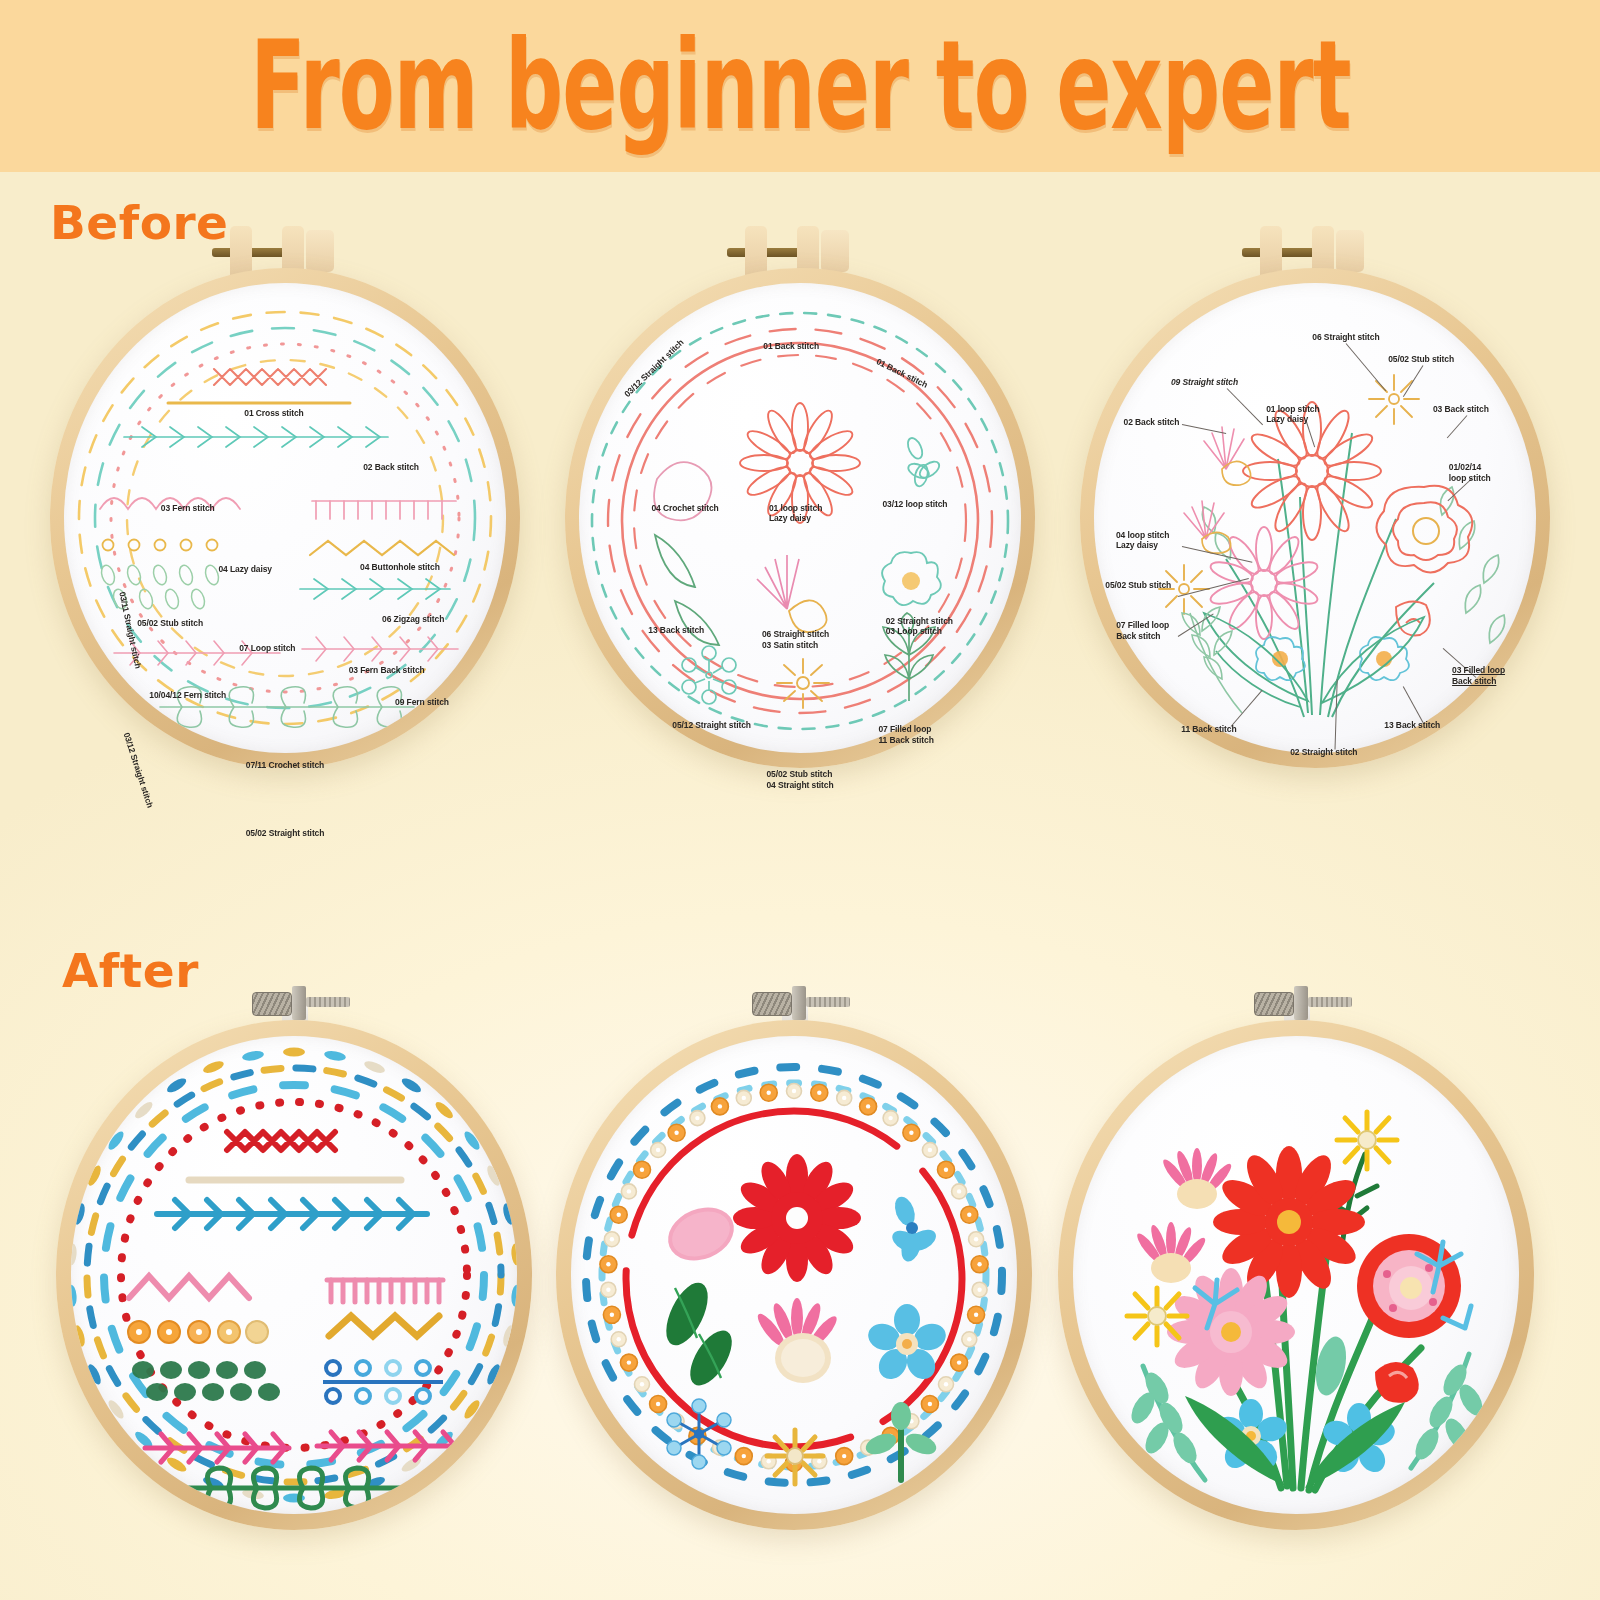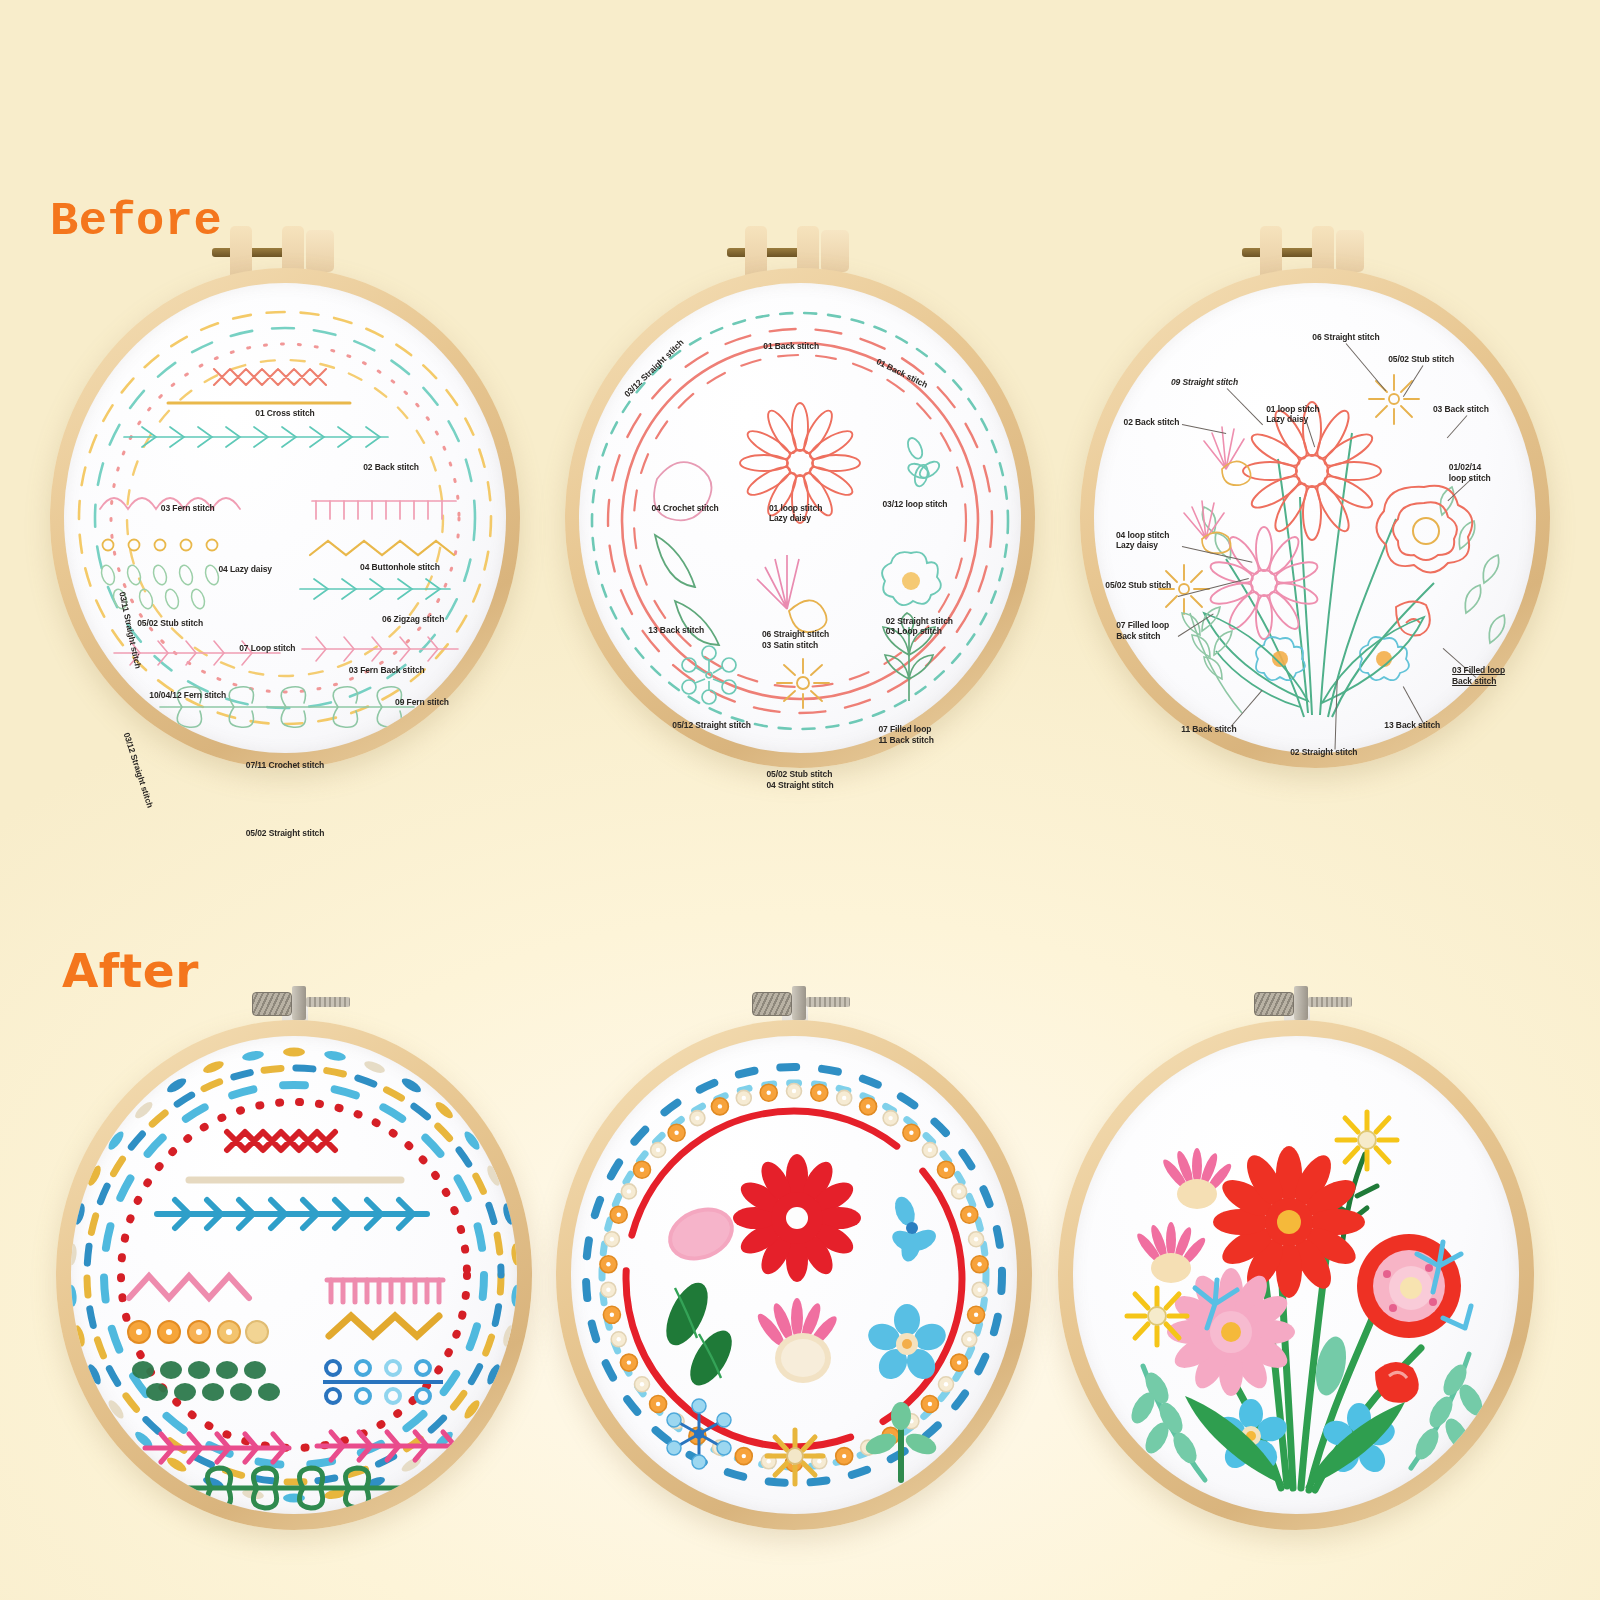--- a/index.html
+++ b/index.html
@@ -33,21 +33,21 @@
     text-shadow:1px 2px 0 rgba(216,110,20,.25);
   }
 
   
   .sec-label{
     position:absolute;
     font-family:"DejaVu Sans", sans-serif;
     font-weight:700;font-size:47px;color:#f4761d;
     letter-spacing:.5px;
   }
-  #label-before{left:50px;top:195px;font-family:Liberation Mono, monospace;}
+  #label-before{left:50px;top:195px;}
   #label-after{left:62px;top:943px;}
 
   
   .arrow-band{position:absolute;left:0;top:836px;width:1600px;height:112px;}
   .arrow-word{
     position:absolute;top:50%;transform:translateY(-50%) scaleX(0.8);
     font-family:"DejaVu Sans", sans-serif;font-weight:700;font-size:62px;
     color:#f4761d;white-space:nowrap;
   }
   #arrow-easy{left:190px;transform-origin:left center;}
@@ -131,20 +131,23 @@
   .leader{position:absolute;background:#6d6661;height:1px;transform-origin:left center;}
 
   
   svg{display:block;}
 </style>
 </head>
 <body>
 
 <div id="page">
 
+  <div class="banner">
+    <div class="banner-title">From beginner to expert</div>
+  </div>
 
   <div class="sec-label" id="label-before">Before</div>
   <div class="sec-label" id="label-after">After</div>
 
   <div class="hoop" id="bh1" style="left:50px;top:268px;width:470px;height:500px;">
     <div class="brkt-wood" style="left:180px;top:-42px;width:110px;height:56px;">
       <div class="screw"></div>
       <div class="ear l"></div>
       <div class="ear r"></div>
       <div class="tab"></div>
@@ -233,21 +236,21 @@
             <path d="M170 424 q-12 -18 6 -20 q18 -2 12 16 M170 424 q-12 18 6 20 q18 2 12 -16"></path>
             <path d="M222 424 q-12 -18 6 -20 q18 -2 12 16 M222 424 q-12 18 6 20 q18 2 12 -16"></path>
             <path d="M274 424 q-12 -18 6 -20 q18 -2 12 16 M274 424 q-12 18 6 20 q18 2 12 -16"></path>
             <path d="M318 424 q-12 -18 6 -20 q18 -2 12 16 M318 424 q-12 18 6 20 q18 2 12 -16"></path>
           </g>
         </svg>
       </div>
     </div>
 
     <div class="labels" style="position:absolute;left:14px;top:15px;width:442px;height:470px;">
-        <div class="stitch-label c" style="left: 221px; top: 125.312px;">01 Cross stitch</div>
+        <div class="stitch-label c" style="left: 210px; top: 125.312px;">01 Cross stitch</div>
         <div class="stitch-label c" style="left: 327.08px; top: 179.456px;">02 Back stitch</div>
         <div class="stitch-label c" style="left: 123.76px; top: 220.064px;">03 Fern stitch</div>
         <div class="stitch-label c" style="left: 181.22px; top: 280.976px;">04 Lazy daisy</div>
         <div class="stitch-label c" style="left: 335.92px; top: 278.72px;">04 Buttonhole stitch</div>
         <div class="stitch-label c" style="left: 106.08px; top: 335.12px;">05/02 Stub stitch</div>
         <div class="stitch-label c" style="left: 349.18px; top: 330.608px;">06 Zigzag stitch</div>
         <div class="stitch-label c" style="left: 203.32px; top: 359.936px;">07 Loop stitch</div>
         <div class="stitch-label c" style="left: 322.66px; top: 382.496px;">03 Fern Back stitch</div>
         <div class="stitch-label c" style="left: 123.76px; top: 407.312px;">10/04/12 Fern stitch</div>
         <div class="stitch-label c" style="left: 358.02px; top: 414.08px;">09 Fern stitch</div>

